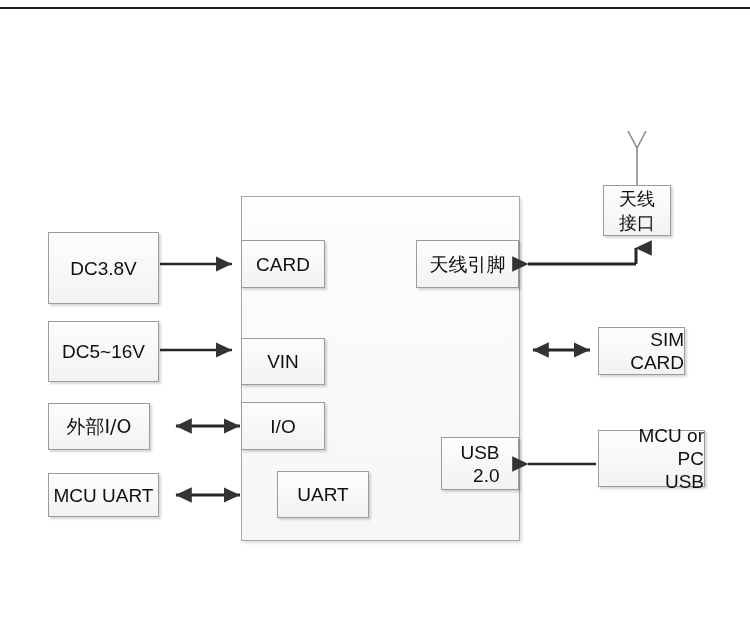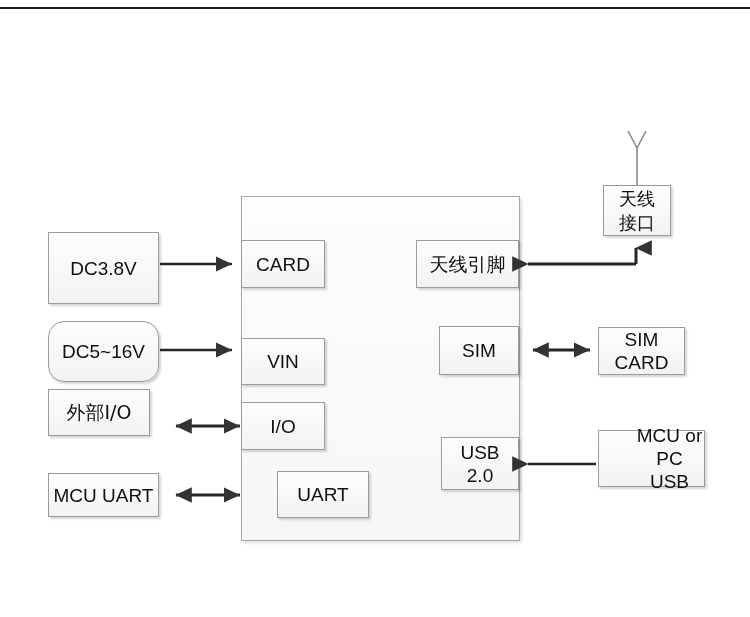--- a/index.html
+++ b/index.html
@@ -41,21 +41,21 @@
   
   .box {
     position: absolute;
     box-sizing: border-box;
     background: linear-gradient(180deg, #fdfdfd 0%, #f7f7f7 60%, #f2f2f2 100%);
     border: 1px solid #9b9b9b;
     box-shadow: 1.5px 2px 2px rgba(0,0,0,0.16);
     display: flex;
     align-items: center;
     justify-content: center;
-    text-align: center;
+    text-align: right;
     color: #101010;
     font-size: 19px;
     line-height: 23px;
     white-space: pre-line;
   }
   .box.cjk {
     font-family: "DejaVu Sans", "Liberation Sans", sans-serif;
   }
   
   .chip-body {
@@ -87,37 +87,36 @@
 
 <div id="page">
 
   <div class="top-rule"></div>
 
 
   <div class="chip-body"></div>
 
   <div class="box outer" style="left:48px; top:232px; width:111px; height:72px;">DC3.8V</div>
 
-  <div class="box outer" style="left:48px; top:321px; width:111px; height:61px;border-radius:16px;">DC5~16V</div>
+  <div class="box outer" style="left:48px; top:321px; width:111px; height:61px;">DC5~16V</div>
 
-  <div class="box outer cjk" style="left:48px; top:389px; width:102px; height:47px;">外部I/O</div>
+  <div class="box outer cjk" style="left:48px; top:403px; width:102px; height:47px;">外部I/O</div>
 
   <div class="box outer" style="left:48px; top:473px; width:111px; height:44px;">MCU UART</div>
 
   <div class="box pin" style="left:241px; top:240px; width:84px; height:48px;">CARD</div>
 
   <div class="box pin" style="left:241px; top:338px; width:84px; height:47px;">VIN</div>
 
   <div class="box pin" style="left:241px; top:402px; width:84px; height:48px;">I/O</div>
 
   <div class="box pin" style="left:241px; top:471px; width:92px; height:47px;margin-left:36px;">UART</div>
 
   <div class="box pin cjk" style="left:416px; top:240px; width:103px; height:48px;">天线引脚</div>
 
-  <div class="box pin" style="left:439px; top:326px; width:80px; height:49px;">SIM</div>
 
   <div class="box pin" style="left:441px; top:437px; width:78px; height:53px;">USB
 2.0</div>
 
   <div class="box outer cjk" style="left:603px; top:185px; width:68px; height:51px; font-size:18px; line-height:24px;">天线
 接口</div>
 
   <div class="box outer" style="left:598px; top:327px; width:87px; height:48px;">SIM CARD</div>
 
   <div class="box outer" style="left:598px; top:430px; width:107px; height:57px;padding-left:36px;">MCU or

